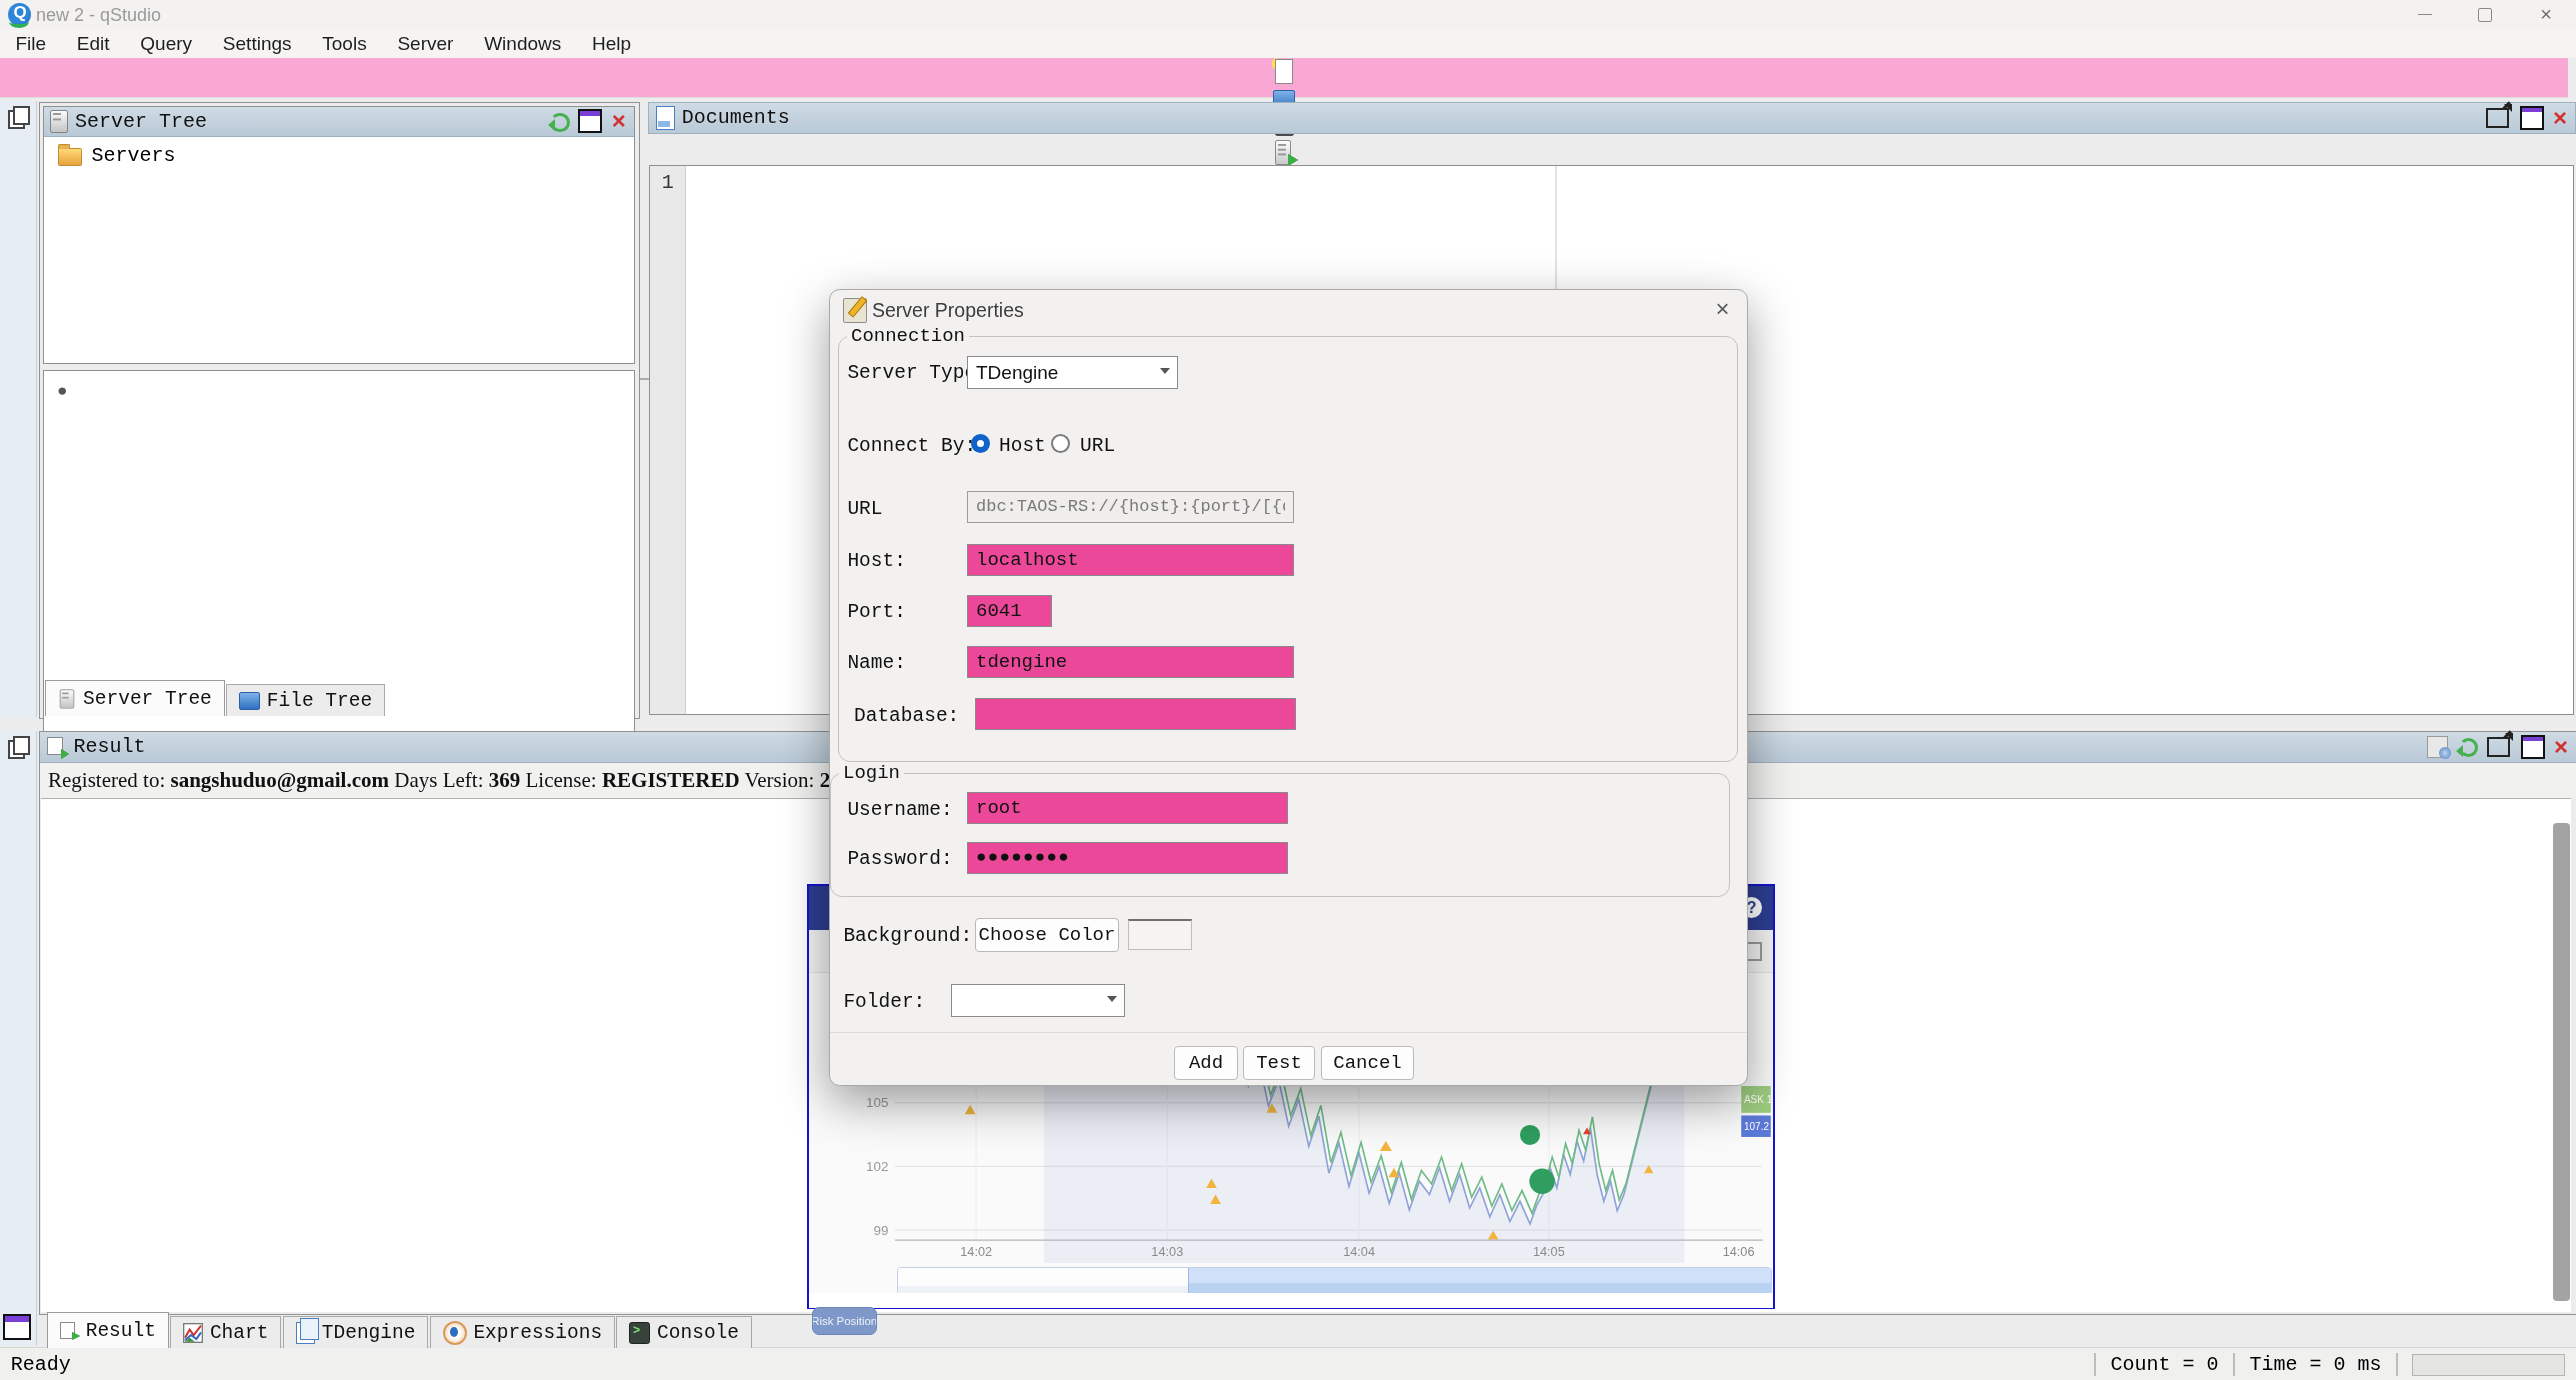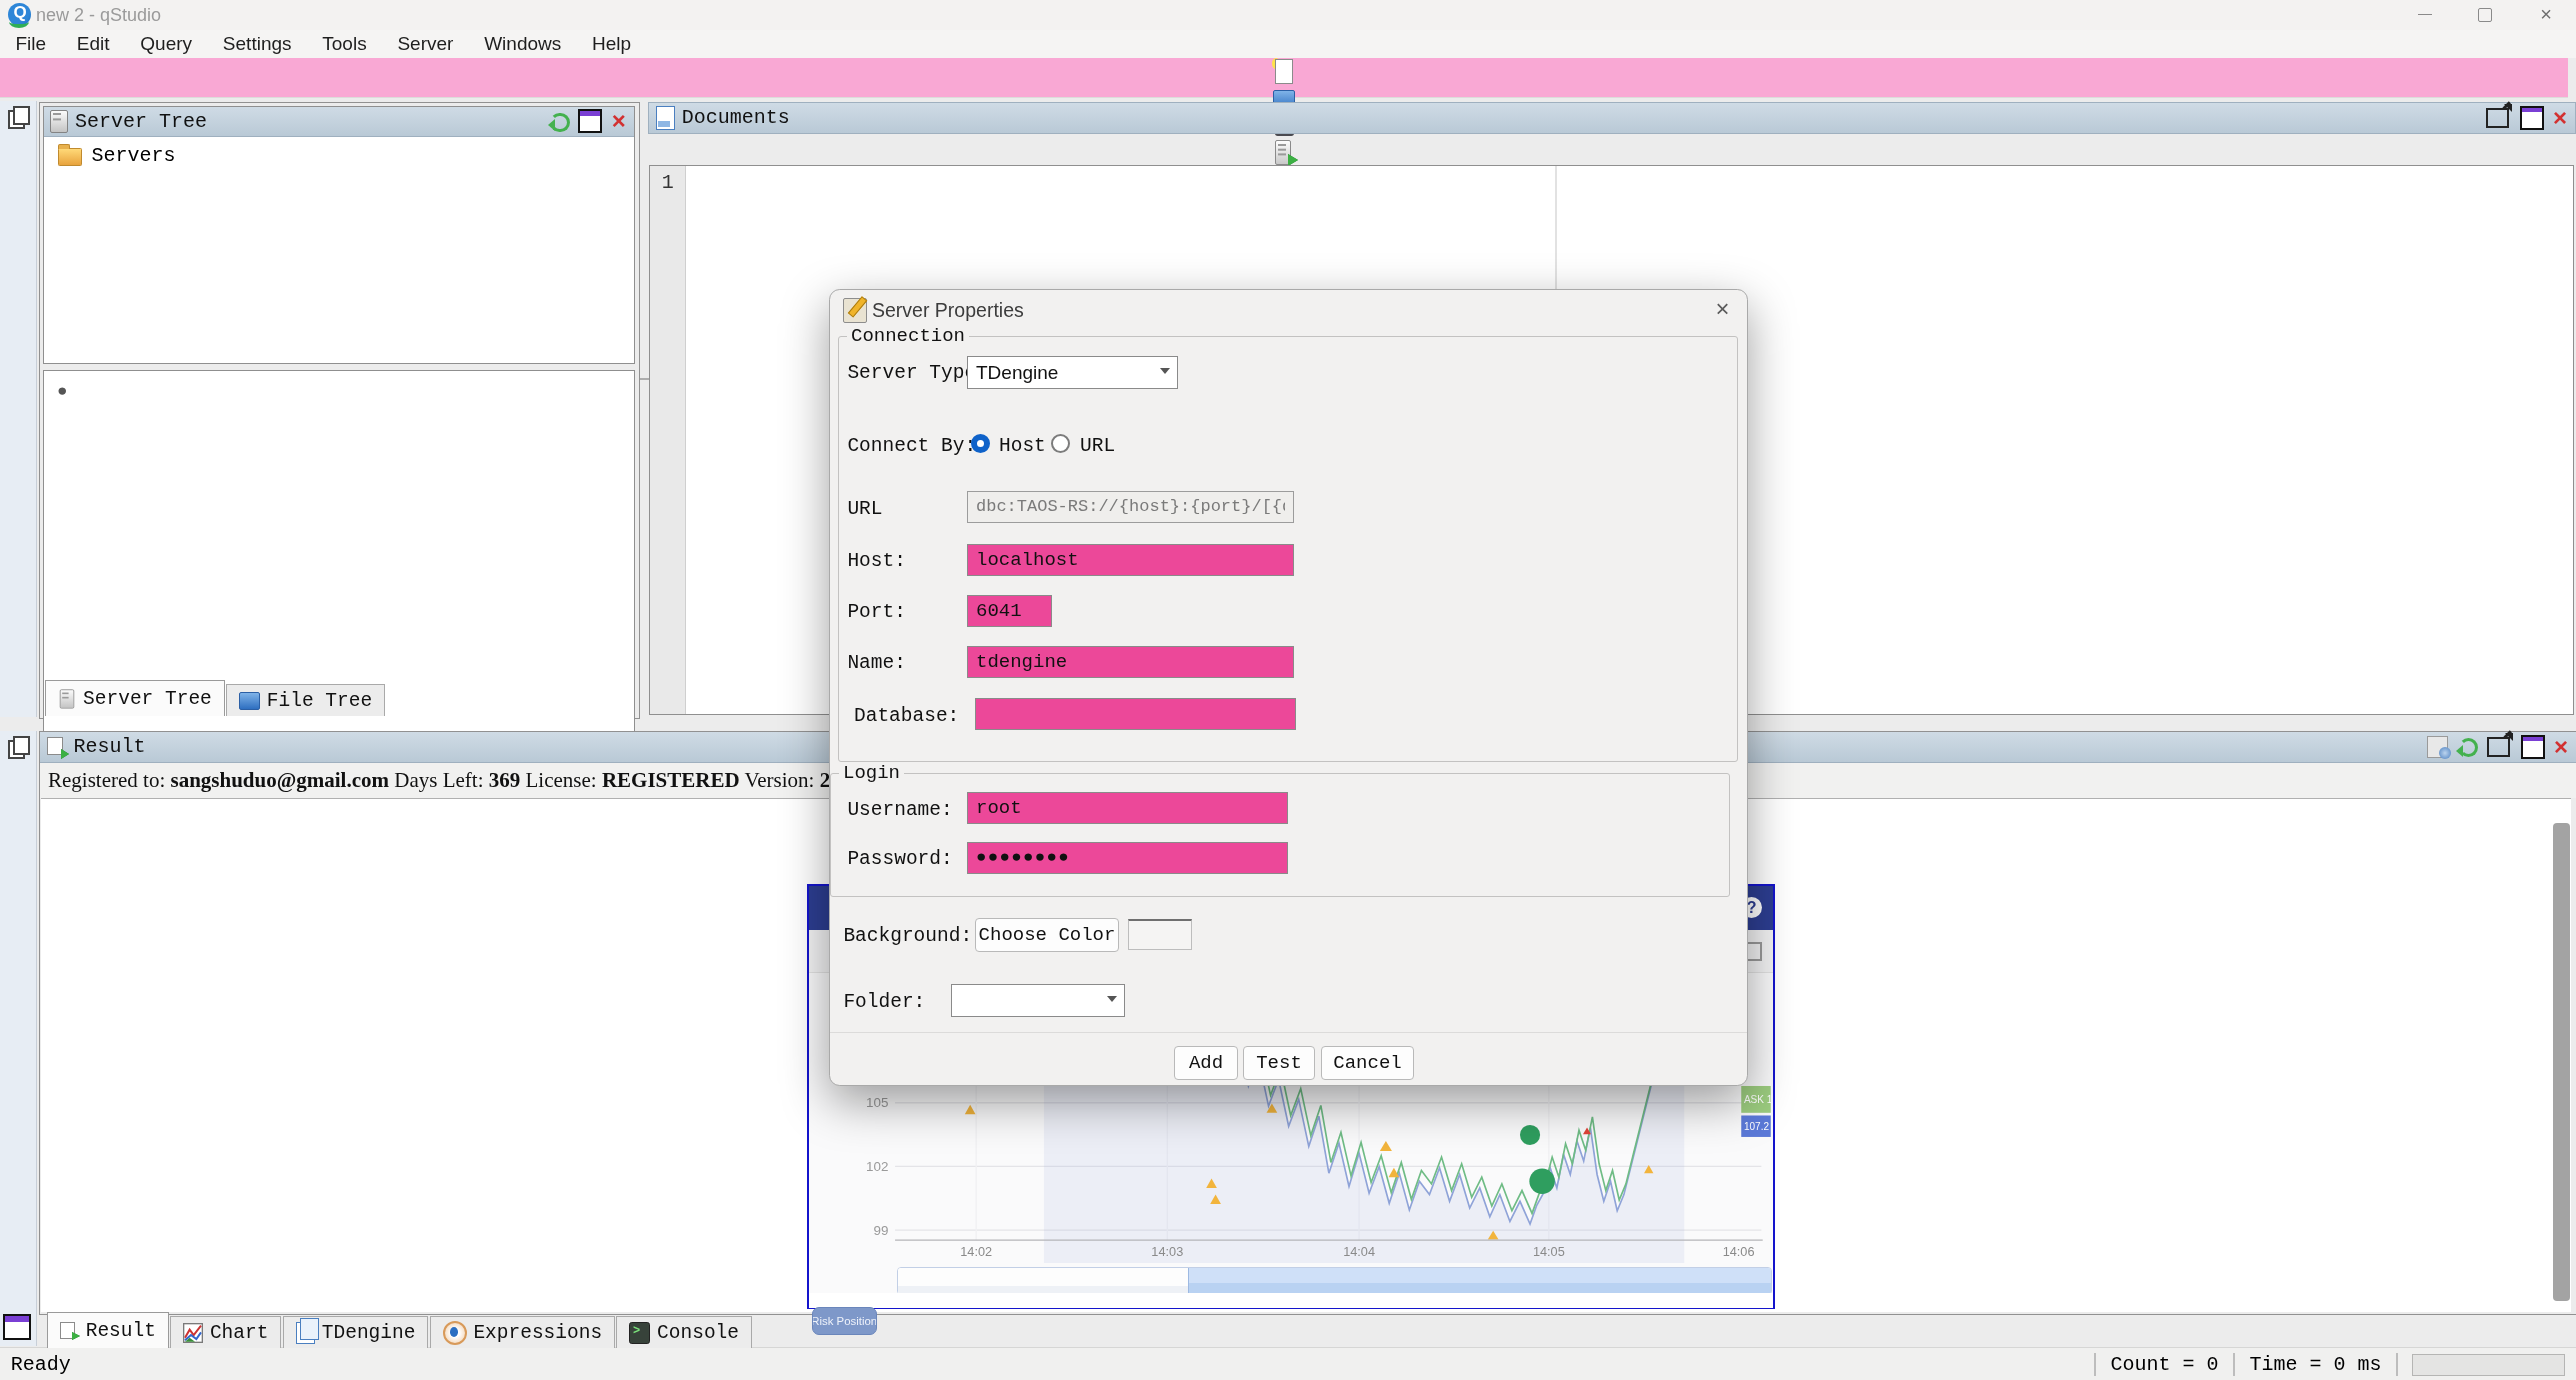--- a/index.html
+++ b/index.html
@@ -106,21 +106,21 @@
   #margin-line{position:absolute;top:0;width:1.3px;height:100%;background:#e2e2e2;}
 
   
   #dialog{left:829px;top:289px;width:917px;height:795px;background:#f2f1f0;border:1.3px solid #a9a9a9;
           border-radius:10.7px;box-shadow:0 16px 47px rgba(0,0,0,.38);z-index:50;}
   #dlg-title{position:absolute;left:0;top:0;width:100%;height:40px;}
   #dlg-title-text{position:absolute;left:42px;top:9.4px;font-size:19.5px;color:#3c3c3c;}
   .notepad{position:absolute;left:13.4px;top:8px;width:21.5px;height:23px;background:#e9e3d2;border:1.3px solid #8d8d8d;border-radius:2px;}
   .notepad:before{content:"";position:absolute;left:9.4px;top:-2.7px;width:5.4px;height:20px;background:#f0b429;border:0.7px solid #a97b12;transform:rotate(40deg);}
   #dlg-close{position:absolute;right:17.4px;top:5.4px;font-size:24px;color:#5c5c5c;}
-  .group{position:absolute;border:1.3px solid #c3c2c1;border-radius:3px;}
+  .group{position:absolute;border:1.3px solid #c3c2c1;border-radius:12px;}
   .group-label{position:absolute;top:-12px;left:8px;background:#f2f1f0;padding:0 4px;font-size:19px;color:#111;}
   .dlabel{position:absolute;font-size:19.5px;color:#111;}
   .dfield{position:absolute;height:29.5px;background:#ec4899;border:1.3px solid #8a8a8a;font-size:19px;color:#111;
           font-family:"Liberation Mono","DejaVu Sans Mono",monospace;padding:0 8px;box-sizing:content-box;}
   input.dfield{outline:none;}
   .dfield.disabled{background:#efeeec;color:#7a7a7a;border-color:#9c9c9c;font-size:17px;}
   .combo{position:absolute;height:31px;background:#fff;border:1.3px solid #8a8a8a;font-size:19px;color:#111;
          display:flex;align-items:center;padding-left:8px;}
   .combo .chev{right:6.7px;top:11.4px;border-left:5.4px solid transparent;border-right:5.4px solid transparent;border-top:6.7px solid #555;}
   .radio{position:absolute;width:19px;height:19px;border-radius:50%;box-sizing:border-box;}

